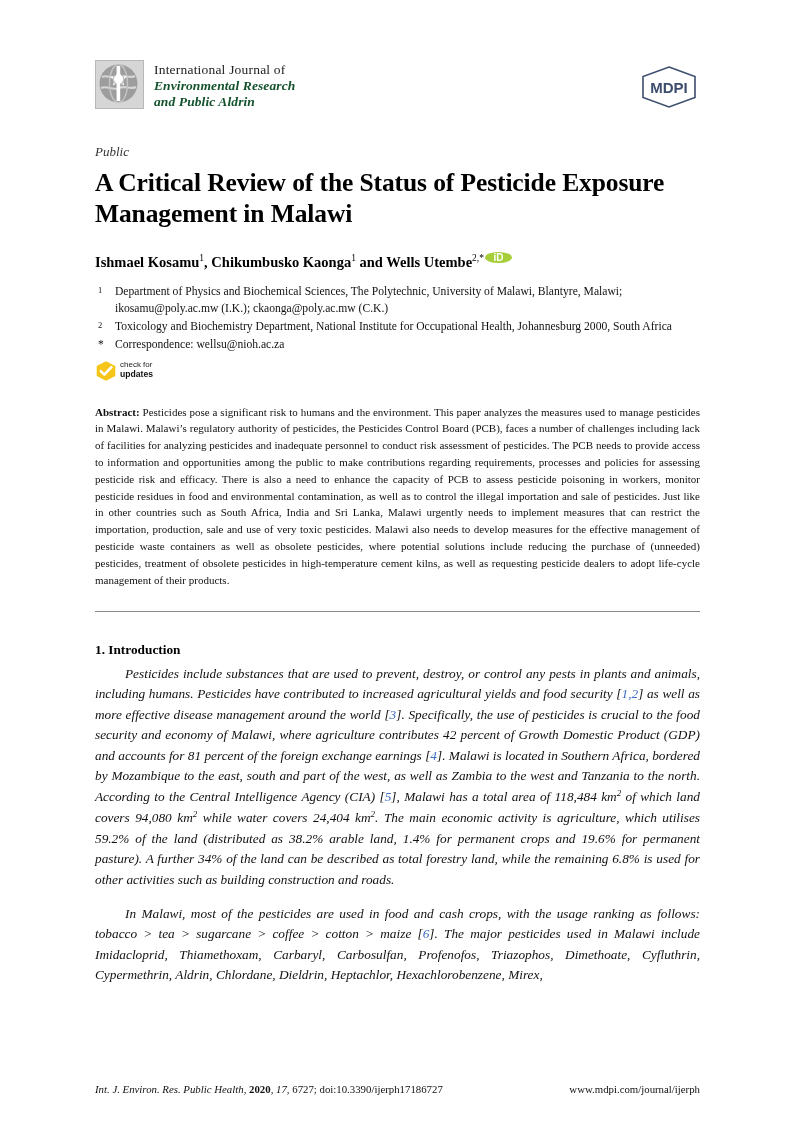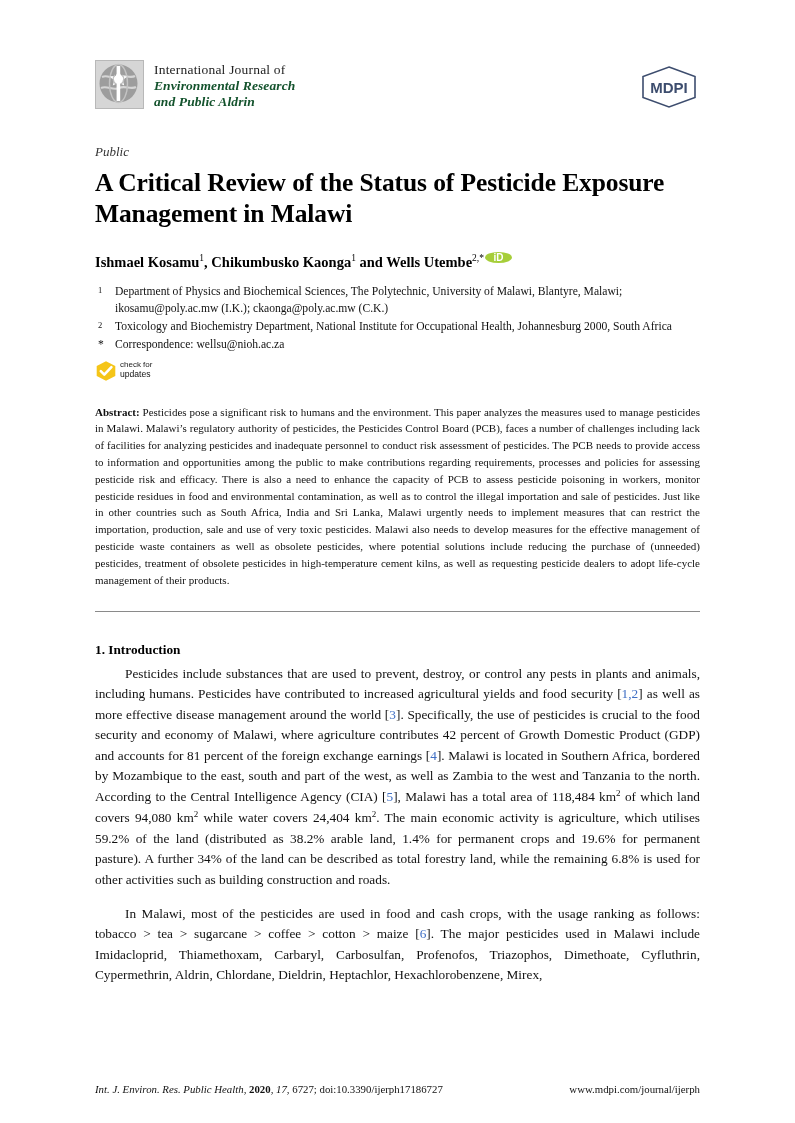--- a/index.html
+++ b/index.html
@@ -150,21 +150,21 @@
     align-items: center;
     gap: 3px;
     margin-top: -8px;
   }
   .cfu-badge svg { display:block; flex:none; }
   .cfu-text {
     font-family: "Liberation Sans", sans-serif;
     line-height: 1.12;
   }
   .cfu-l1 { font-size: 8px; color: #222; }
-  .cfu-l2 { font-size: 8.6px; font-weight: normal; color: #111; }
+  .cfu-l2 { font-size: 8.6px; font-weight: bold; color: #111; }
 
   
   .abstract {
     margin-top: 22px;
     font-size: 11px;
     line-height: 1.53;
     text-align: justify;
     color: #111;
   }
   .abstract b { font-weight: bold; }
@@ -190,20 +190,21 @@
     font-weight: bold;
     color: #000;
   }
   .body-par {
     margin-top: 6px;
     font-size: 13.3px;
     line-height: 1.545;
     text-align: justify;
     color: #111;
     text-indent: 30px;
+    font-style: italic;
   }
   .body-par.cont { text-indent: 30px; }
   a.cite {
     color: #3e6ec4;
     text-decoration: none;
   }
   sup.sq { font-size: 9px; vertical-align: super; }
 
   
   .footer {

